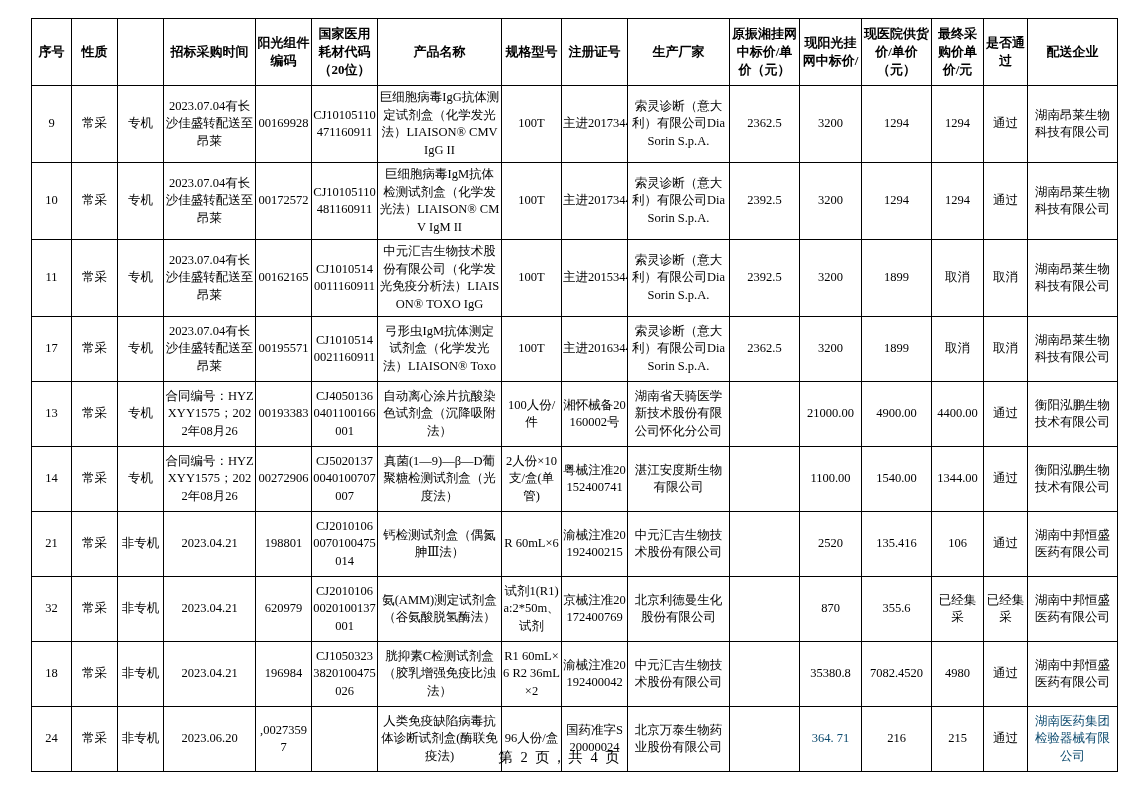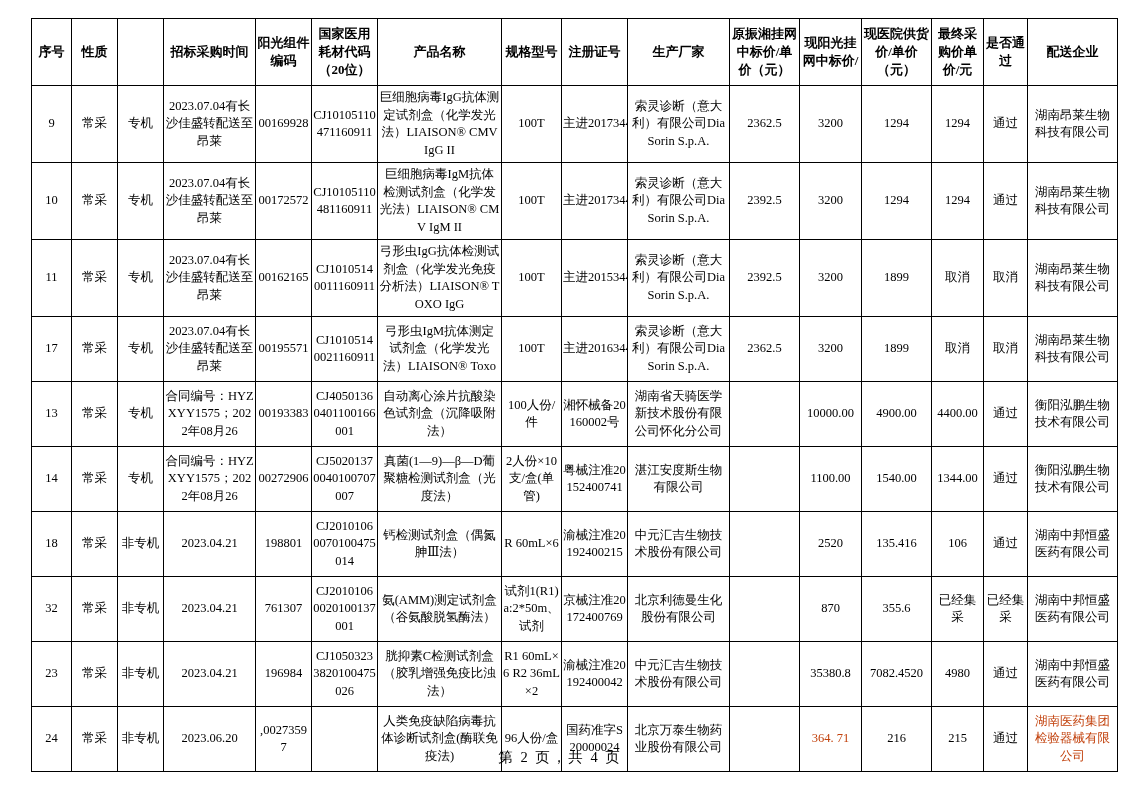--- a/index.html
+++ b/index.html
@@ -30,21 +30,21 @@
     font-weight:bold;
     font-size:13px;
     height:62px;
     padding:2px 1px;
   }
   table.proc td.clip{
     white-space:nowrap;
     overflow:hidden;
     text-overflow:clip;
   }
-  table.proc td.red{color:#c2410c;}
+  table.proc td.red{color:#0c4a6e;}
   table.proc tbody td{height:58px;}
   .footer{
     position:absolute;
     left:0;right:8px;
     top:748px;
     text-align:center;
     font-size:14.5px;
     letter-spacing:2px;
     font-family:Liberation Serif, serif;
   }
@@ -129,21 +129,21 @@
           <td>通过</td>
           <td>湖南昂莱生物科技有限公司</td>
         </tr>
         <tr>
           <td>11</td>
           <td>常采</td>
           <td>专机</td>
           <td>2023.07.04有长沙佳盛转配送至昂莱</td>
           <td>00162165</td>
           <td>CJ10105140011160911</td>
-          <td>弓形虫IgG抗体检测试剂盒（化学发光免疫分析法）LIAISON® TOXO IgG</td>
+          <td>中元汇吉生物技术股份有限公司（化学发光免疫分析法）LIAISON® TOXO IgG</td>
           <td>100T</td>
           <td class="clip">主进2015344</td>
           <td>索灵诊断（意大利）有限公司DiaSorin S.p.A.</td>
           <td>2392.5</td>
           <td>3200</td>
           <td>1899</td>
           <td>取消</td>
           <td>取消</td>
           <td>湖南昂莱生物科技有限公司</td>
         </tr>
@@ -170,21 +170,21 @@
           <td>常采</td>
           <td>专机</td>
           <td>合同编号：HYZXYY1575；2022年08月26</td>
           <td>00193383</td>
           <td>CJ40501360401100166001</td>
           <td>自动离心涂片抗酸染色试剂盒（沉降吸附法）</td>
           <td>100人份/件</td>
           <td>湘怀械备20160002号</td>
           <td>湖南省天骑医学新技术股份有限公司怀化分公司</td>
           <td></td>
-          <td>10000.00</td>
+          <td>21000.00</td>
           <td>4900.00</td>
           <td>4400.00</td>
           <td>通过</td>
           <td>衡阳泓鹏生物技术有限公司</td>
         </tr>
         <tr>
           <td>14</td>
           <td>常采</td>
           <td>专机</td>
           <td>合同编号：HYZXYY1575；2022年08月26</td>
@@ -195,21 +195,21 @@
           <td>粤械注准20152400741</td>
           <td>湛江安度斯生物有限公司</td>
           <td></td>
           <td>1100.00</td>
           <td>1540.00</td>
           <td>1344.00</td>
           <td>通过</td>
           <td>衡阳泓鹏生物技术有限公司</td>
         </tr>
         <tr>
-          <td>18</td>
+          <td>21</td>
           <td>常采</td>
           <td>非专机</td>
           <td>2023.04.21</td>
           <td>198801</td>
           <td>CJ20101060070100475014</td>
           <td>钙检测试剂盒（偶氮胂Ⅲ法）</td>
           <td>R 60mL×6</td>
           <td>渝械注准20192400215</td>
           <td>中元汇吉生物技术股份有限公司</td>
           <td></td>
@@ -217,35 +217,35 @@
           <td>135.416</td>
           <td>106</td>
           <td>通过</td>
           <td>湖南中邦恒盛医药有限公司</td>
         </tr>
         <tr>
           <td>32</td>
           <td>常采</td>
           <td>非专机</td>
           <td>2023.04.21</td>
-          <td>761307</td>
+          <td>620979</td>
           <td>CJ20101060020100137001</td>
           <td>氨(AMM)测定试剂盒（谷氨酸脱氢酶法）</td>
           <td>试剂1(R1)a:2*50m、试剂</td>
           <td>京械注准20172400769</td>
           <td>北京利德曼生化股份有限公司</td>
           <td></td>
           <td>870</td>
           <td>355.6</td>
           <td>已经集采</td>
           <td>已经集采</td>
           <td>湖南中邦恒盛医药有限公司</td>
         </tr>
         <tr>
-          <td>23</td>
+          <td>18</td>
           <td>常采</td>
           <td>非专机</td>
           <td>2023.04.21</td>
           <td>196984</td>
           <td>CJ10503233820100475026</td>
           <td>胱抑素C检测试剂盒（胶乳增强免疫比浊法）</td>
           <td>R1 60mL×6 R2 36mL×2</td>
           <td>渝械注准20192400042</td>
           <td>中元汇吉生物技术股份有限公司</td>
           <td></td>

